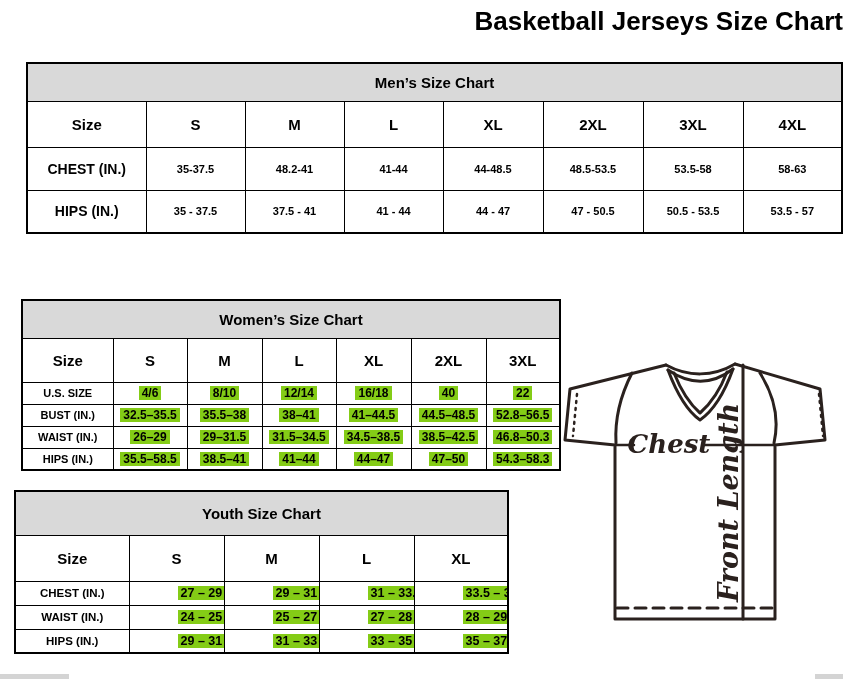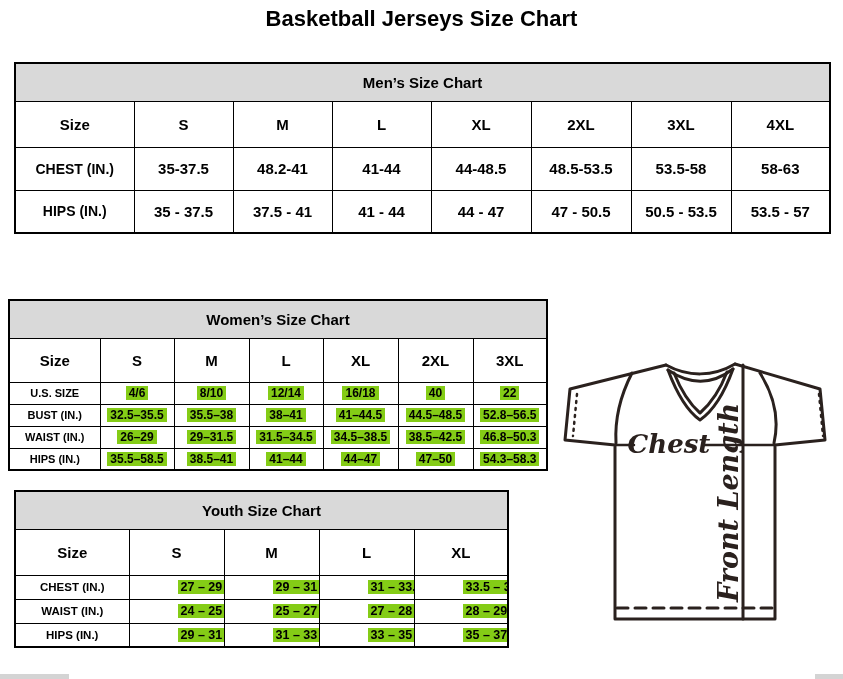--- a/index.html
+++ b/index.html
@@ -2,64 +2,64 @@
 <html><head>
 <meta charset="utf-8">
 <style>
   html,body { margin:0; padding:0; background:#ffffff; }
   .screen {
     position:relative; width:843px; height:679px; background:#ffffff;
     font-family:"Liberation Sans", sans-serif; color:#000; overflow:hidden;
   }
   .page-title {
     position:absolute; top:6px; left:0; width:100%;
-    text-align:center; font-size:22px; font-weight:bold; letter-spacing:0px;
+    text-align:right; font-size:26px; font-weight:bold; letter-spacing:0px;
   }
   table.t {
     position:absolute; border-collapse:collapse; table-layout:fixed;
     border:2px solid #000;
   }
   table.t td {
     border:1px solid #000; text-align:center; vertical-align:middle;
     font-weight:bold; padding:0; overflow:hidden; white-space:nowrap;
   }
   td.hdr { background:#d9d9d9; font-size:15px; }
   
   .mens tr.r-title { height:38px; }
   .mens tr.r-size  { height:46px; }
   .mens tr.r-data  { height:43px; }
   .mens td.ch  { font-size:15px; }
   .mens td.lbl { font-size:14px; }
-  .mens td.val { font-size:15px; }
+  .mens td.val { font-size:11px; }
   
   .womens tr.r-title { height:38px; }
   .womens tr.r-size  { height:44px; }
   .womens tr.r-data  { height:22px;padding-left:20px; }
   .womens td.ch  { font-size:15px; }
   .womens td.lbl { font-size:11px; }
   .womens td.val { font-size:12px; }
   
-  .youth tr.r-title { height:38px; }
+  .youth tr.r-title { height:44px; }
   .youth tr.r-size  { height:46px; }
   .youth tr.r-data  { height:24px; }
   .youth td.ch  { font-size:15px; }
   .youth td.lbl { font-size:11.5px; }
   .youth td.val { font-size:12.5px;padding-left:48px; }
   .hl { background:#84cc16; padding:0 3px; }
   .jersey { position:absolute; left:556px; top:356px; }
   .artifact { position:absolute; background:#d4d4d4; }
 </style>
 </head>
 <body>
 
 <div class="screen">
 
   <div class="page-title">Basketball Jerseys Size Chart</div>
 
-  <table class="t mens" style="left:14px; top:62px; width:815px;">
+  <table class="t mens" style="left:26px; top:62px; width:815px;">
     <colgroup>
       <col style="width:119px">
         <col style="width:99px">
         <col style="width:99px">
         <col style="width:99px">
       <col style="width:100px">
         <col style="width:100px">
         <col style="width:100px">
         <col style="width:99px">
     </colgroup>
@@ -93,21 +93,21 @@
       <td class="val">37.5 - 41</td>
       <td class="val">41 - 44</td>
       <td class="val">44 - 47</td>
       <td class="val">47 - 50.5</td>
       <td class="val">50.5 - 53.5</td>
       <td class="val">53.5 - 57</td>
     </tr>
   </tbody>
     </table>
 
-  <table class="t womens" style="left:8px; top:299px; width:538px;">
+  <table class="t womens" style="left:21px; top:299px; width:538px;">
     <colgroup>
       <col style="width:91px">
         <col style="width:74px">
         <col style="width:75px">
         <col style="width:74px">
       <col style="width:75px">
         <col style="width:75px">
         <col style="width:74px">
     </colgroup>
     <tbody>

